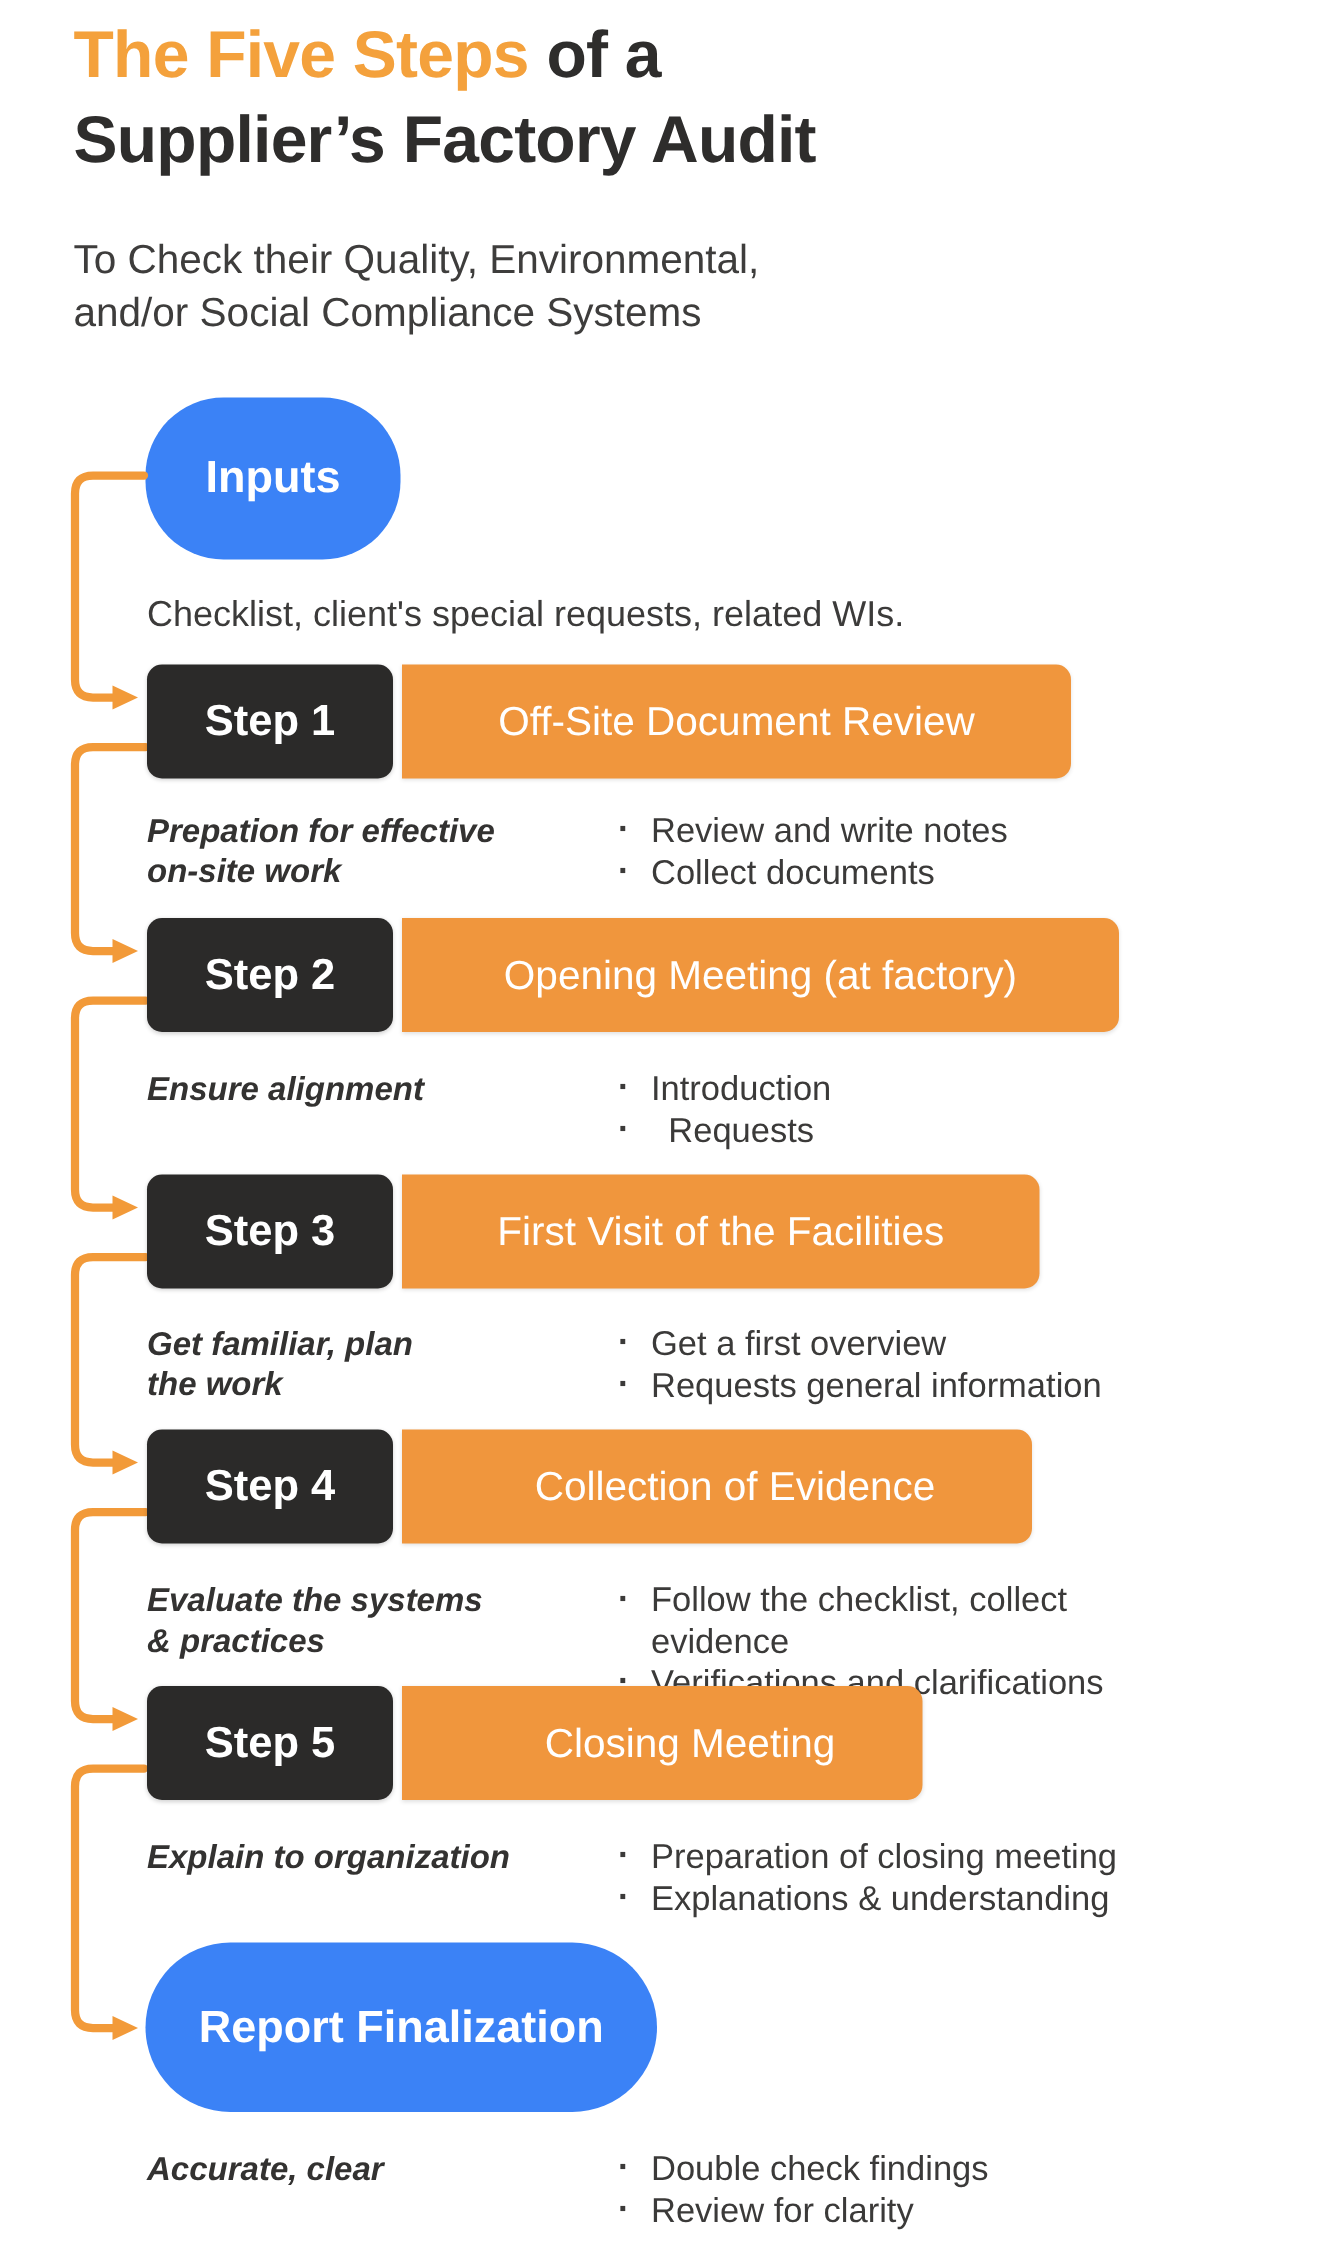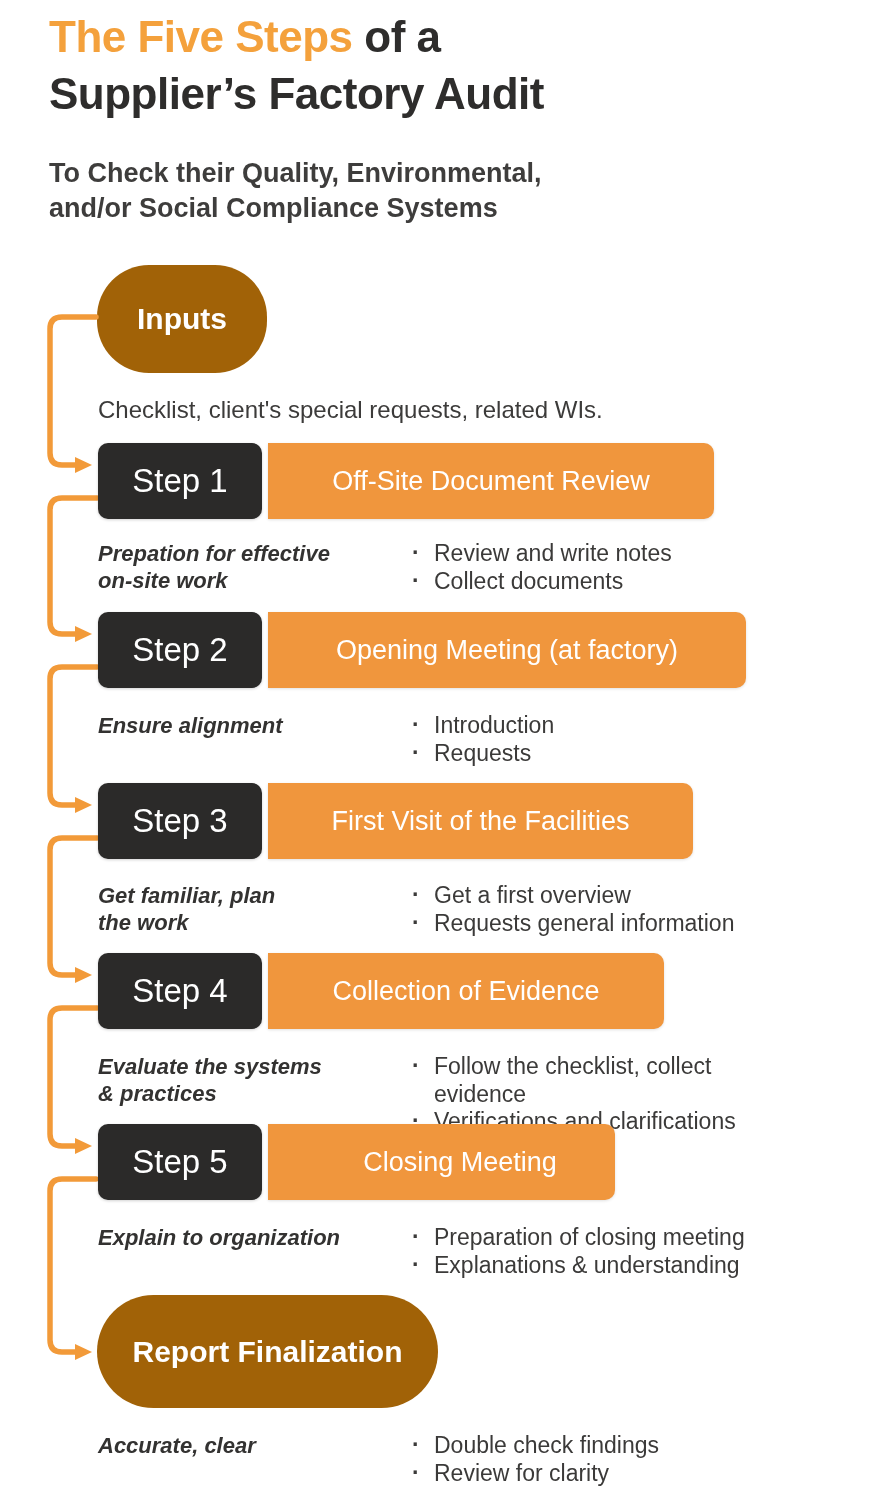--- a/index.html
+++ b/index.html
@@ -4,35 +4,35 @@
 <style>
   html,body{margin:0;padding:0;background:#ffffff;}
   body{font-family:"Liberation Sans", sans-serif;}
   .canvas{position:relative;width:804px;height:1500px;background:#ffffff;overflow:hidden;}
 
   
   .title{position:absolute;left:49px;top:8px;font-size:44px;line-height:57px;
          font-weight:700;letter-spacing:-0.5px;color:#2e2d2c;}
   .title .hl{color:#f4a13c;}
   .subtitle{position:absolute;left:49px;top:156px;font-size:27px;line-height:35px;
-            font-weight:700;color:#3e3d3c;white-space:pre-line;}
+            font-weight:400;color:#3e3d3c;white-space:pre-line;}
 
   
-  .pill{position:absolute;background:#a16207;color:#ffffff;font-weight:700;
+  .pill{position:absolute;background:#3b82f6;color:#ffffff;font-weight:700;
         display:flex;align-items:center;justify-content:center;}
   .pill-inputs{left:97px;top:265px;width:170px;height:108px;border-radius:52px;font-size:30px;}
   .pill-report{left:97px;top:1295px;width:341px;height:113px;border-radius:57px;font-size:30px;}
 
   .inputs-desc{position:absolute;left:98px;top:396px;font-size:24px;color:#3c3b3a;}
 
   
   .bar-row{position:absolute;left:98px;height:76px;display:flex;}
   .dark-box{width:164px;height:76px;background:#2b2a29;border-radius:10px;
             display:flex;align-items:center;justify-content:center;
-            color:#ffffff;font-size:33px;font-weight:400;position:relative;z-index:2;
+            color:#ffffff;font-size:29px;font-weight:700;position:relative;z-index:2;
             box-shadow:0 1px 3px rgba(0,0,0,0.18);}
   .orange-seg{height:76px;background:#f0963d;border-radius:0 10px 10px 0;
               display:flex;align-items:center;justify-content:center;
               color:#ffffff;font-size:27px;font-weight:400;margin-left:6px;
               box-shadow:0 1px 3px rgba(0,0,0,0.12);}
 
   
   .purpose{position:absolute;left:98px;width:300px;font-size:22px;line-height:27px;
            font-style:italic;font-weight:700;color:#333231;white-space:pre-line;}
   .bullets{position:absolute;left:410px;margin:0;padding:0;list-style:none;
@@ -86,39 +86,39 @@
   <ul class="bullets" style="top:540px;">
     <li>Review and write notes</li>
     <li>Collect documents</li>
   </ul>
 
   <div class="bar-row" style="top:612px;">
     <div class="dark-box">Step 2</div>
     <div class="orange-seg" style="width:478px;">Opening Meeting (at factory)</div>
   </div>
   <div class="purpose" style="top:712px;">Ensure alignment</div>
-  <ul class="bullets" style="top:712px;">
+  <ul class="bullets" style="top:712px;text-align:center;">
     <li>Introduction</li>
     <li>Requests</li>
   </ul>
 
   <div class="bar-row" style="top:783px;">
     <div class="dark-box">Step 3</div>
     <div class="orange-seg" style="width:425px;">First Visit of the Facilities</div>
   </div>
   <div class="purpose" style="top:882px;">Get familiar, plan
 the work</div>
   <ul class="bullets" style="top:882px;">
     <li>Get a first overview</li>
     <li>Requests general information</li>
   </ul>
 
   <div class="bar-row" style="top:953px;">
     <div class="dark-box">Step 4</div>
-    <div class="orange-seg" style="width:396px;">Collection of Evidence</div>
+    <div class="orange-seg" style="width:396px;padding-left:24px;">Collection of Evidence</div>
   </div>
   <div class="purpose" style="top:1053px;">Evaluate the systems
 &amp; practices</div>
   <ul class="bullets" style="top:1053px;">
     <li>Follow the checklist, collect evidence</li>
     <li>Verifications and clarifications</li>
   </ul>
 
   <div class="bar-row" style="top:1124px;">
     <div class="dark-box">Step 5</div>

